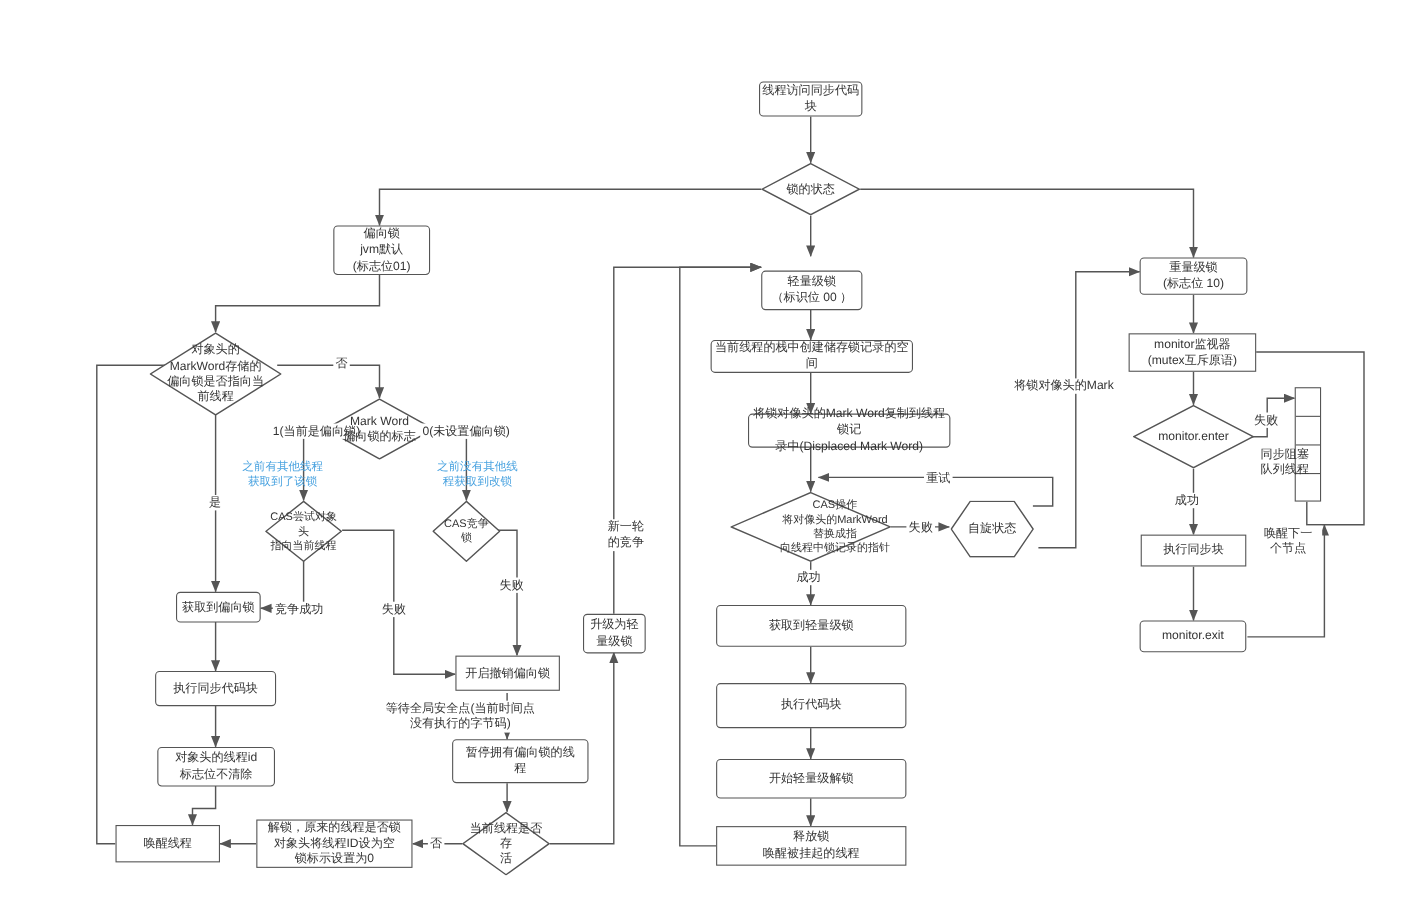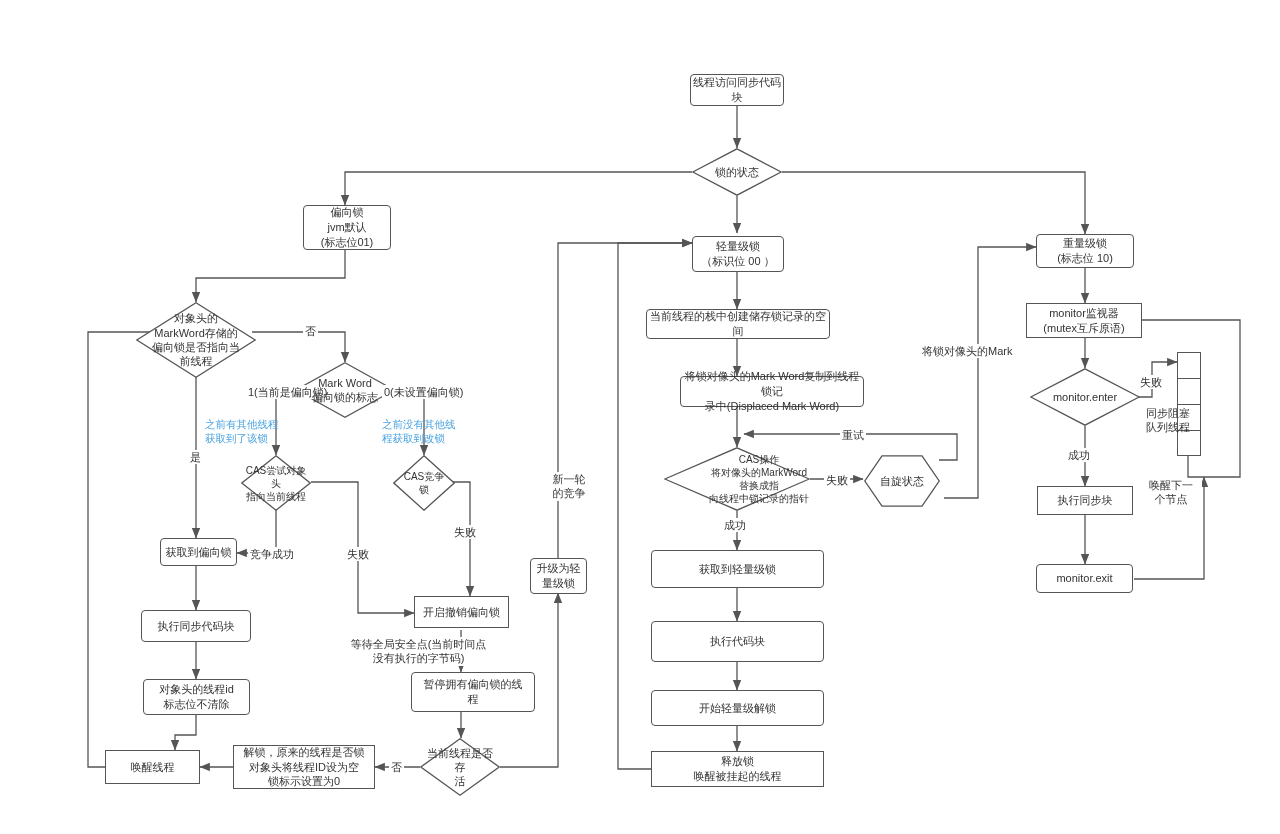--- a/index.html
+++ b/index.html
@@ -80,21 +80,21 @@
     text-align: center;
     white-space: pre-line;
     background: #ffffff;
     padding: 0 2px;
   }
   .note-blue {
     position: absolute;
     color: #4aa3e0;
     font-size: 10.5px;
     line-height: 1.3;
-    text-align: left;
+    text-align: center;
     white-space: pre-line;
   }
   .queue {
     position: absolute;
     border: 1px solid #555555;
     background: #ffffff;
     box-sizing: border-box;
   }
   .queue-cell {
     border-bottom: 1px solid #555555;
@@ -286,21 +286,21 @@
     </svg>
     <div class="diamond-label" style="width:72px;">当前线程是否存
 活</div>
   </div>
 
   <div class="edge-label" style="left:389px; top:760px;">否</div>
 
   <div class="node rect" style="left:530px; top:558px; width:57px; height:36px;">升级为轻
 量级锁</div>
 
-  <div class="node rect" style="left:692px; top:236px; width:92px; height:36px;">轻量级锁
+  <div class="node rect" style="left:692px; top:246px; width:92px; height:36px;">轻量级锁
 （标识位 00 ）</div>
 
   <div class="node rect" style="left:646px; top:309px; width:184px; height:30px;">当前线程的栈中创建储存锁记录的空间</div>
 
   <div class="node rect" style="left:680px; top:376px; width:184px; height:31px;">将锁对像头的Mark Word复制到线程锁记
 录中(Displaced Mark Word)</div>
 
   <div class="edge-label" style="left:840px; top:428px;">重试</div>
 
   <div class="diamond-wrap" style="left:664px; top:447px; width:146px; height:64px;">

